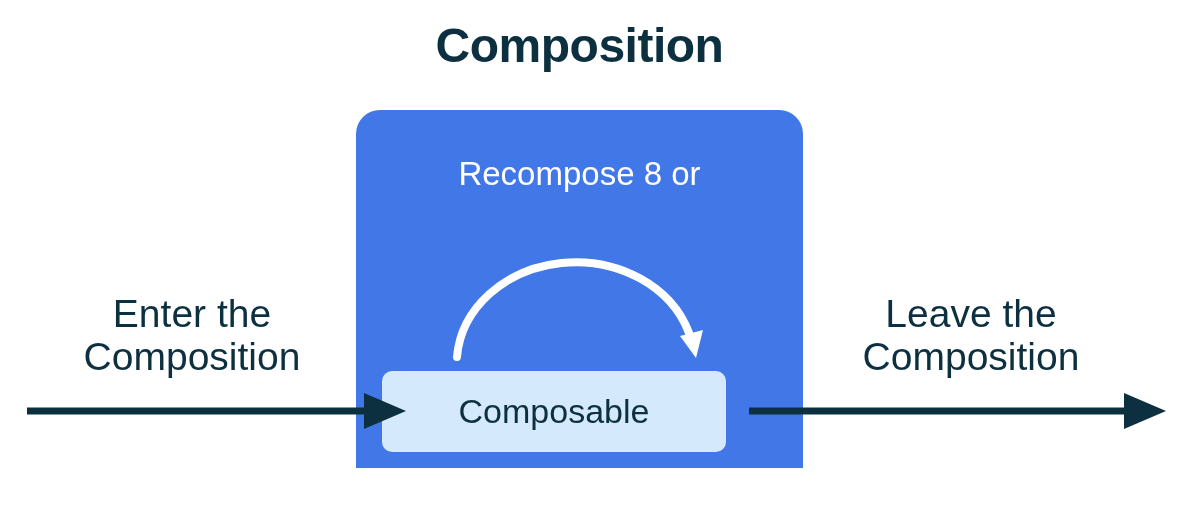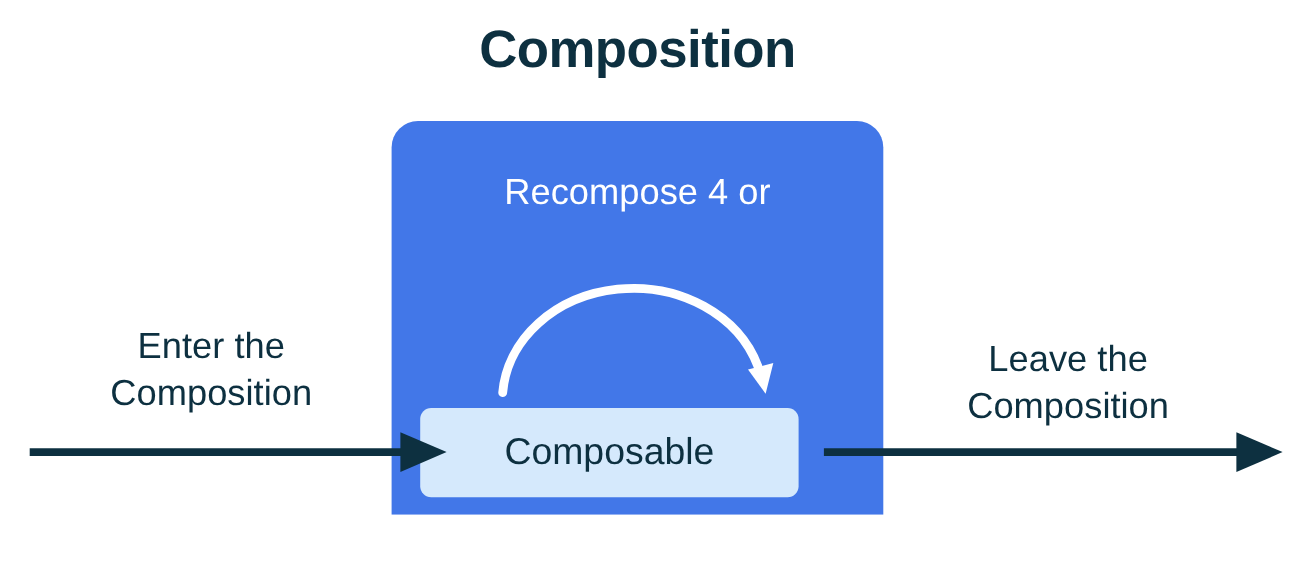--- a/index.html
+++ b/index.html
@@ -49,28 +49,28 @@
     justify-content: center;
   }
   .composable-label {
     font-size: 34px;
     color: var(--ink, #0D3040);
   }
   .side-label {
     position: absolute;
     top: 292px; width: 310px;
     text-align: center;
-    font-size: 33px;
+    font-size: 39px;
     line-height: 43px;
     font-weight: 500;
     color: var(--ink, #0D3040);
   }
   .side-label span { display: block; }
   .enter-label { left: 37px; }
-  .leave-label { left: 816px; margin-top: 12px; }
+  .leave-label { left: 816px; }
   .overlay {
     position: absolute;
     left: 0; top: 0;
     width: 1191px; height: 512px;
     pointer-events: none;
   }
   .ink-line { stroke: var(--ink, #0D3040); stroke-width: 7; fill: none; }
   .ink-head { fill: var(--ink, #0D3040); stroke: none; }
   .arc-line { stroke: var(--label_white, #ffffff); stroke-width: 8; fill: none; stroke-linecap: round; }
   .arc-head { fill: var(--label_white, #ffffff); stroke: none; }
@@ -78,21 +78,21 @@
 </head>
 <body>
 
 <div class="canvas">
 
   <div class="title">Composition</div>
 
   <div class="composition-box"></div>
 
   <div class="recompose-label">
-    <span>Recompose 4 or</span>
+    <span>Recompose 8 or</span>
   </div>
 
   <div class="composable-box">
     <span class="composable-label">Composable</span>
   </div>
 
   <div class="side-label enter-label">
     <span>Enter the</span>
     <span>Composition</span>
   </div>

